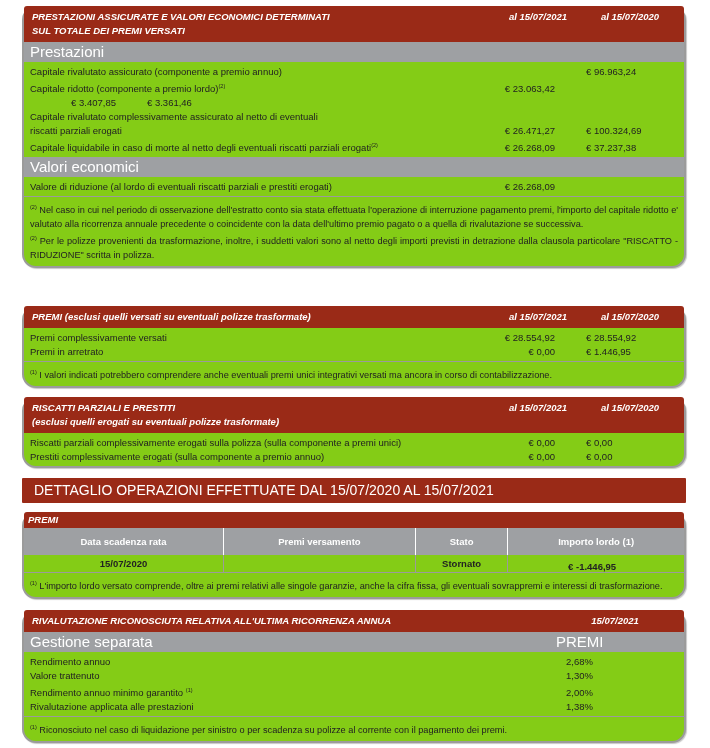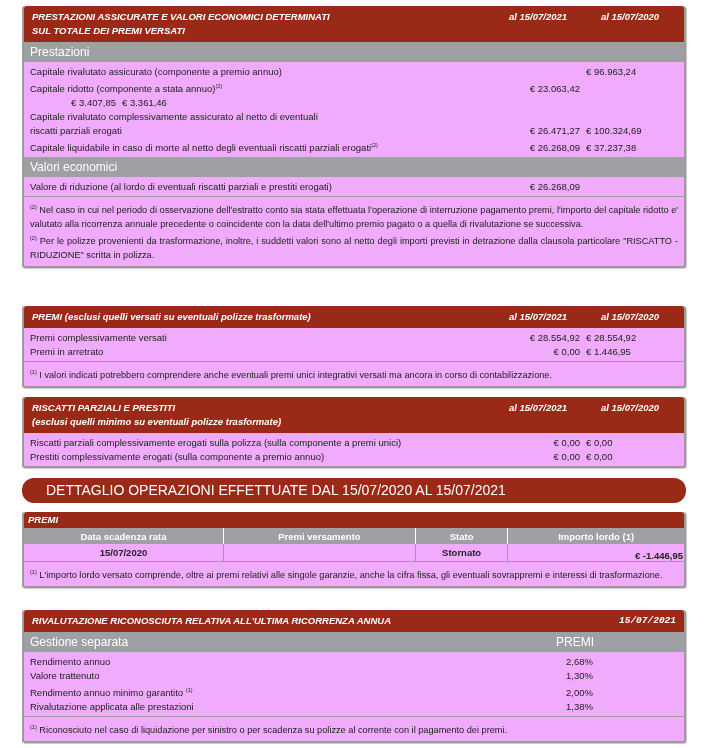--- a/index.html
+++ b/index.html
@@ -1,41 +1,41 @@
 <!DOCTYPE html>
 <html><head>
 <meta charset="utf-8">
 <style>
   * { box-sizing: border-box; margin: 0; padding: 0; }
   html, body { width: 710px; height: 748px; background: #ffffff; overflow: hidden; }
   body { font-family: "Liberation Sans", sans-serif; font-size: 9.5px; color: #222; position: relative; }
 
-  .panel { position: absolute; left: 22px; width: 664px; border: 2px solid #9b9b9b; border-top: none; border-radius: 3px; background: #f0abfc; box-shadow: 1px 1px 1px #c8c8c8; }
+  .panel { position: absolute; left: 22px; width: 664px; border: 2px solid #9b9b9b; border-top: none; border-radius: 14px; background: #84cc16; box-shadow: 1px 1px 1px #c8c8c8; }
   .hdr { background: #9a2a17; color: #fff; font-weight: bold; font-style: italic; font-size: 9.5px; display: flex; padding: 0 8px; border-radius: 3px 3px 0 0; }
   .hdr .title { flex: 1; line-height: 14px; padding: 4px 0; }
   .hdr .col { width: 92px; line-height: 14px; padding: 4px 0; text-align: center; }
-  .sub { background: #9ea0a3; color: #fff; font-size: 12px; line-height: 20px; padding: 0 6px; display: flex; }
+  .sub { background: #9ea0a3; color: #fff; font-size: 15px; line-height: 20px; padding: 0 6px; display: flex; }
   .sub .label { flex: 1; }
   .rows { padding: 3px 6px 2px 6px; }
-  .row { display: flex; align-items: flex-end; line-height: 14px; }
+  .row { display: flex; align-items: flex-end; line-height: 14px; gap: 25px; }
   .row .lbl { flex: 1; }
   .row .v { width: 92px; text-align: right; padding-right: 6px; white-space: nowrap; }
   .row .v2 { width: 92px; text-align: left; padding-right: 6px; white-space: nowrap; }
   sup { font-size: 5.5px; vertical-align: super; }
   .note { border-top: 1px solid #9b9b9b; padding: 3px 6px 4px 6px; line-height: 14px; font-size: 9.2px; text-align: justify; }
 
-  .big-banner { position: absolute; left: 22px; width: 664px; top: 478px; height: 25px; background: #9a2a17; color: #fff; font-size: 14px; line-height: 25px; padding-left: 24px; border-radius: 12px; }
+  .big-banner { position: absolute; left: 22px; width: 664px; top: 478px; height: 25px; background: #9a2a17; color: #fff; font-size: 14px; line-height: 25px; padding-left: 12px; border-radius: 1px; }
 
   table.det { width: 100%; border-collapse: collapse; }
-  table.det th { background: #9ea0a3; color: #fff; font-weight: bold; font-size: 9.5px; height: 16px; border-right: 1px solid #fff; text-align: center; }
+  table.det th { background: #9ea0a3; color: #fff; font-weight: bold; font-size: 9.5px; height: 27px; border-right: 1px solid #fff; text-align: center; }
   table.det th:last-child { border-right: none; }
   table.det td { font-weight: bold; font-size: 9.5px; height: 17px; border-right: 1px solid #9b9b9b; text-align: center; }
-  table.det td:last-child { border-right: none; text-align: right; padding-right: 1px; vertical-align: bottom; }
+  table.det td:last-child { border-right: none; padding-right: 8px; vertical-align: bottom; }
 
-  .riv .hdr .col { width: 160px; text-align: right; padding-left: 38px; font-family: Liberation Mono, monospace; }
+  .riv .hdr .col { width: 160px; text-align: center; padding-left: 38px; }
   .riv .sub .col { width: 160px; padding-left: 38px; }
   .riv .row .pv { width: 160px; padding-left: 48px; }
 </style>
 </head>
 <body>
 
 <div class="panel" style="top:6px;">
   <div class="hdr">
     <div class="title">
       <div>PRESTAZIONI ASSICURATE E VALORI ECONOMICI DETERMINATI</div>
@@ -47,21 +47,21 @@
   <div class="sub">
       <span class="label">Prestazioni</span>
     </div>
   <div class="rows">
     <div class="row">
       <span class="lbl">Capitale rivalutato assicurato (componente a premio annuo)</span>
       <span class="v"></span>
       <span class="v2">€ 96.963,24</span>
     </div>
     <div class="row">
-      <span class="lbl"><span>Capitale ridotto (componente a stata annuo)</span><sup>(2)</sup></span>
+      <span class="lbl"><span>Capitale ridotto (componente a premio lordo)</span><sup>(2)</sup></span>
       <span class="v">€ 23.063,42</span>
       <span class="v2"></span>
     </div>
     <div class="row">
       <span class="v">€ 3.407,85</span>
       <span class="v2">€ 3.361,46</span>
     </div>
     <div class="row">
       <span class="lbl">
           <div>Capitale rivalutato complessivamente assicurato al netto di eventuali</div>
@@ -110,21 +110,21 @@
       <span class="v2">€ 1.446,95</span>
     </div>
   </div>
   <div class="note"><sup>(1)</sup> <span>I valori indicati potrebbero comprendere anche eventuali premi unici integrativi versati ma ancora in corso di contabilizzazione.</span></div>
 </div>
 
 <div class="panel" style="top:397px;">
   <div class="hdr">
     <div class="title">
       <div>RISCATTI PARZIALI E PRESTITI</div>
-      <div>(esclusi quelli minimo su eventuali polizze trasformate)</div>
+      <div>(esclusi quelli erogati su eventuali polizze trasformate)</div>
     </div>
     <div class="col">al 15/07/2021</div>
     <div class="col">al 15/07/2020</div>
   </div>
   <div class="rows">
     <div class="row">
       <span class="lbl">Riscatti parziali complessivamente erogati sulla polizza (sulla componente a premi unici)</span>
       <span class="v">€ 0,00</span>
       <span class="v2">€ 0,00</span>
     </div>

